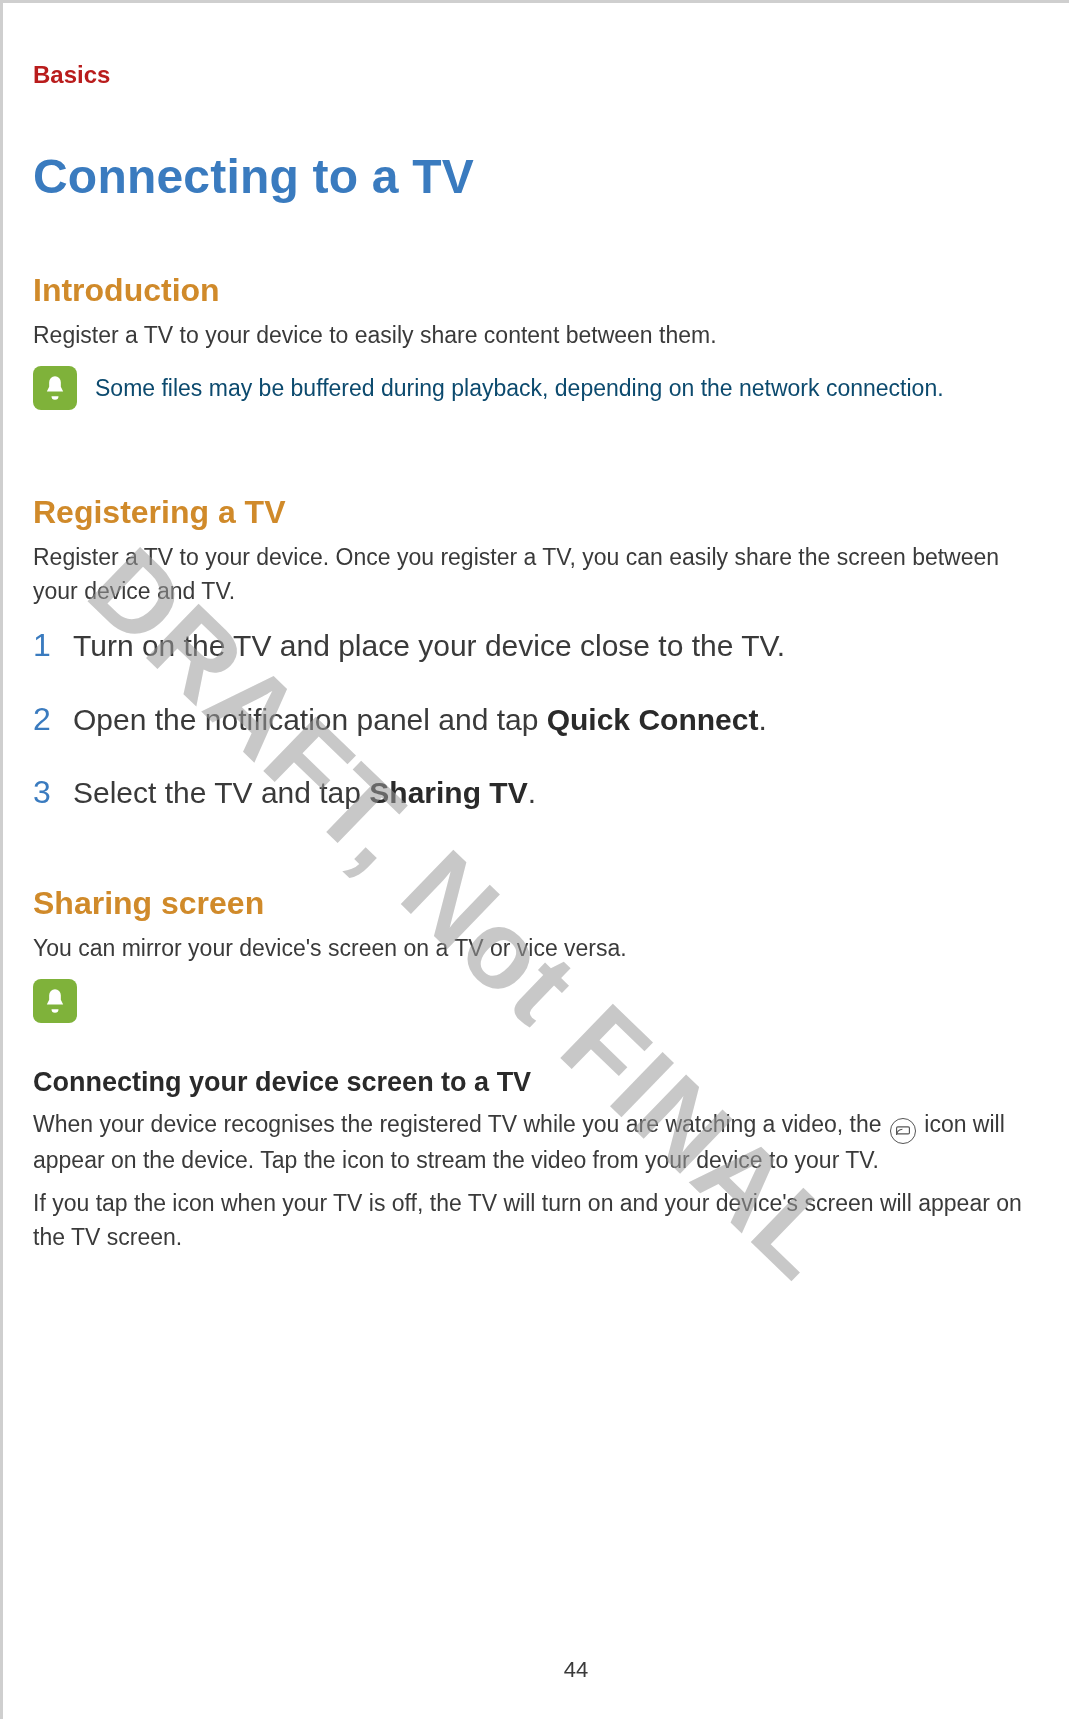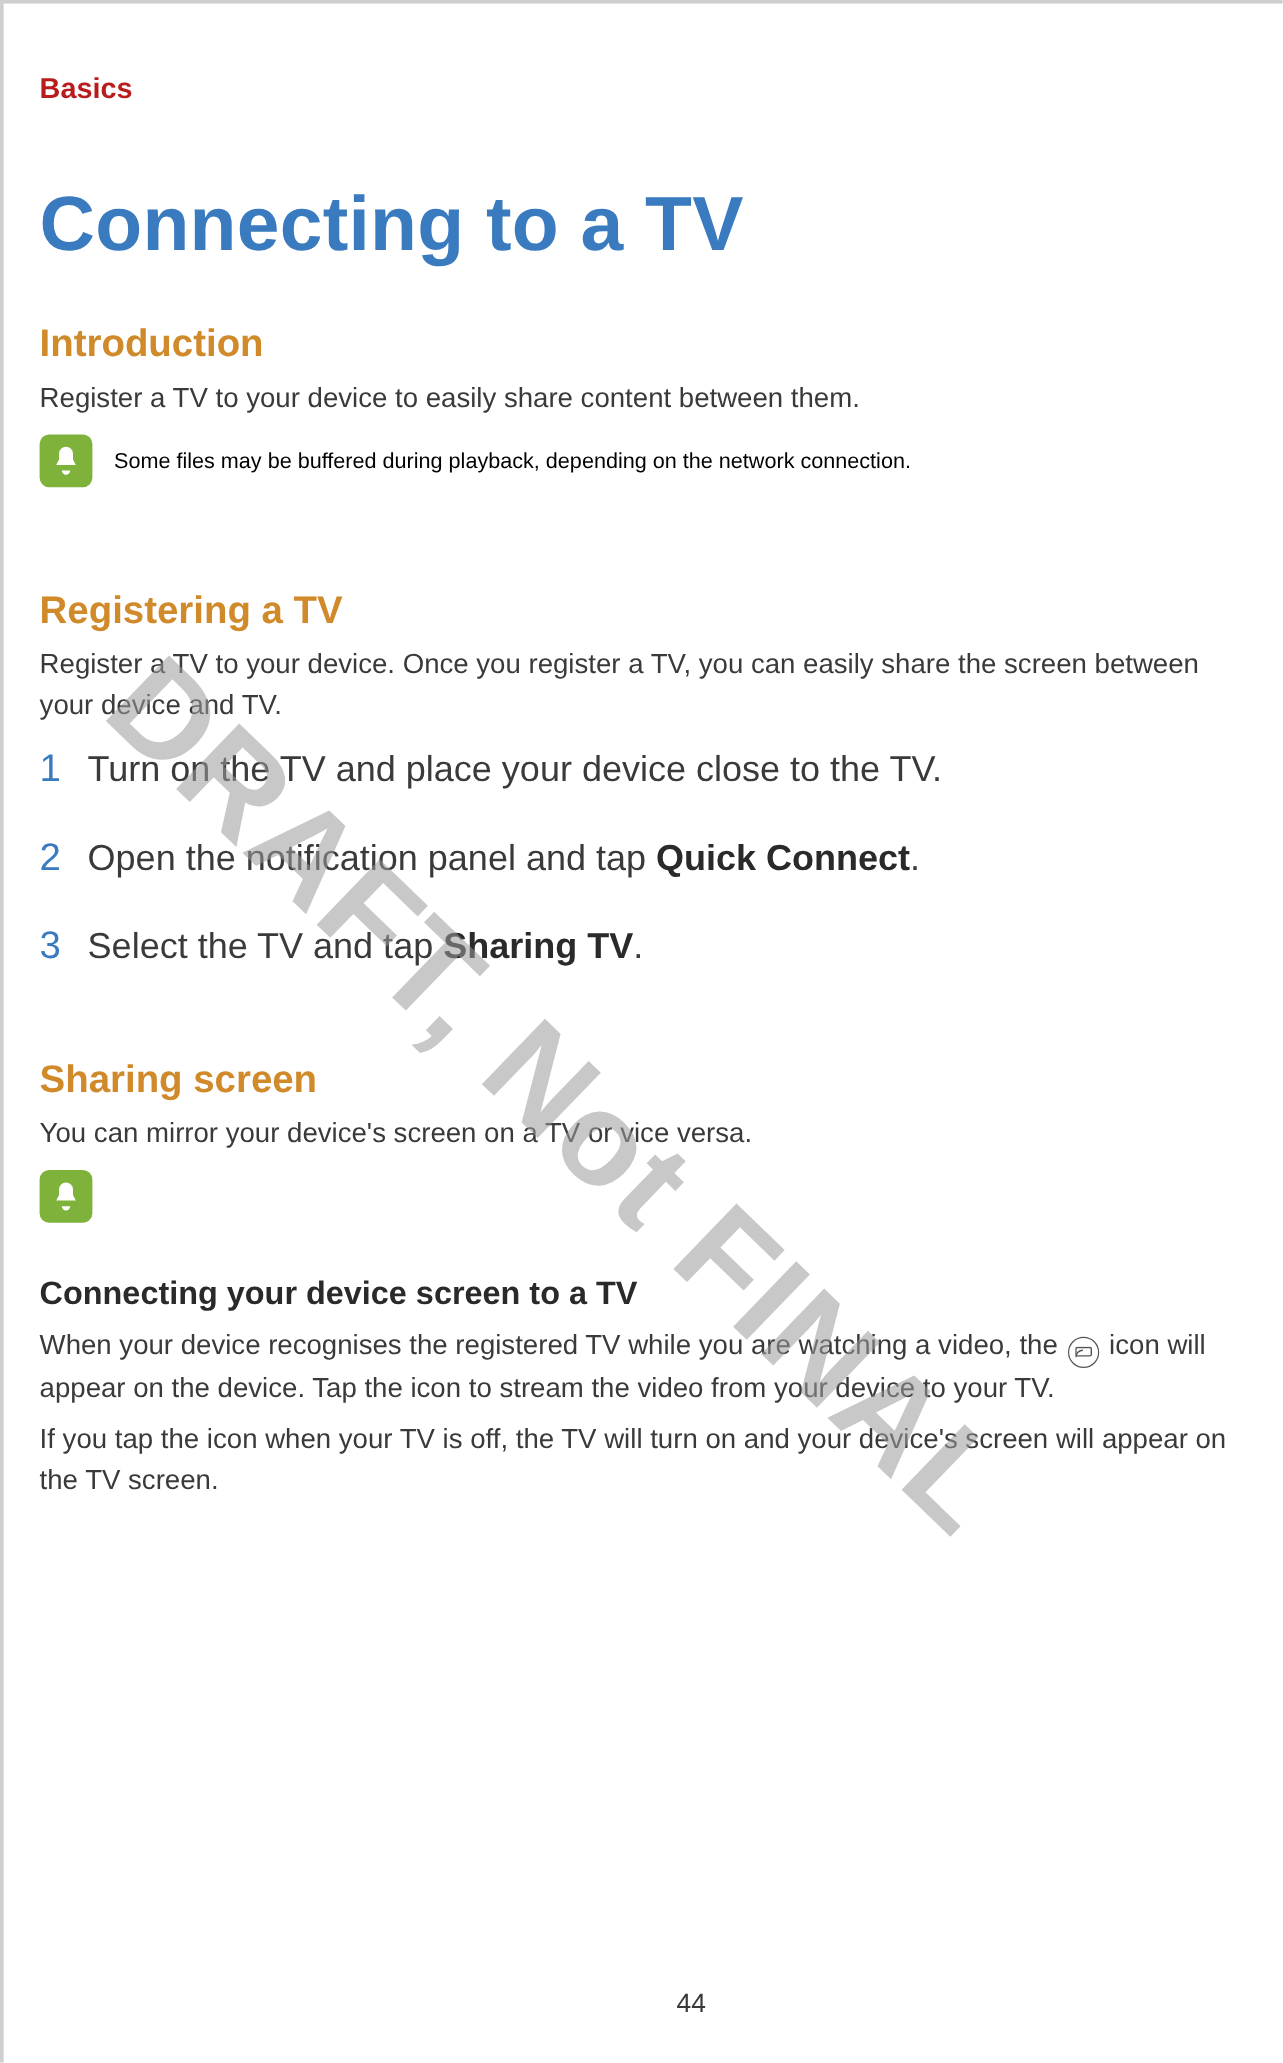--- a/index.html
+++ b/index.html
@@ -21,24 +21,24 @@
     border-left: 3px solid #cfcfcf;
     border-top: 3px solid #cfcfcf;
   }
   .header-label {
     font-size: 24px;
     color: #b91c1c;
     margin-bottom: 60px;
     font-weight: 700;
   }
   .h1 {
-    font-size: 64px;
+    font-size: 48px;
     color: #3a7bbf;
     font-weight: 700;
-    margin: 0 0 45px 0;
+    margin: 0 0 68px 0;
     letter-spacing: 0.2px;
   }
   .h2 {
     font-size: 32px;
     color: #d08a2a;
     font-weight: 700;
     margin: 0 0 10px 0;
   }
   .h3 {
     font-size: 27px;
@@ -68,23 +68,23 @@
     align-items: center;
     justify-content: center;
     flex-shrink: 0;
   }
   .note-icon svg {
     width: 28px;
     height: 28px;
     fill: #ffffff;
   }
   .note-text {
-    font-size: 18px;
+    font-size: 23px;
     line-height: 1.45;
-    color: #000000;
+    color: #0c4a6e;
   }
   .section-gap {
     height: 40px;
   }
   .steps {
     margin: 16px 0 0 0;
   }
   .step {
     display: flex;
     align-items: baseline;

